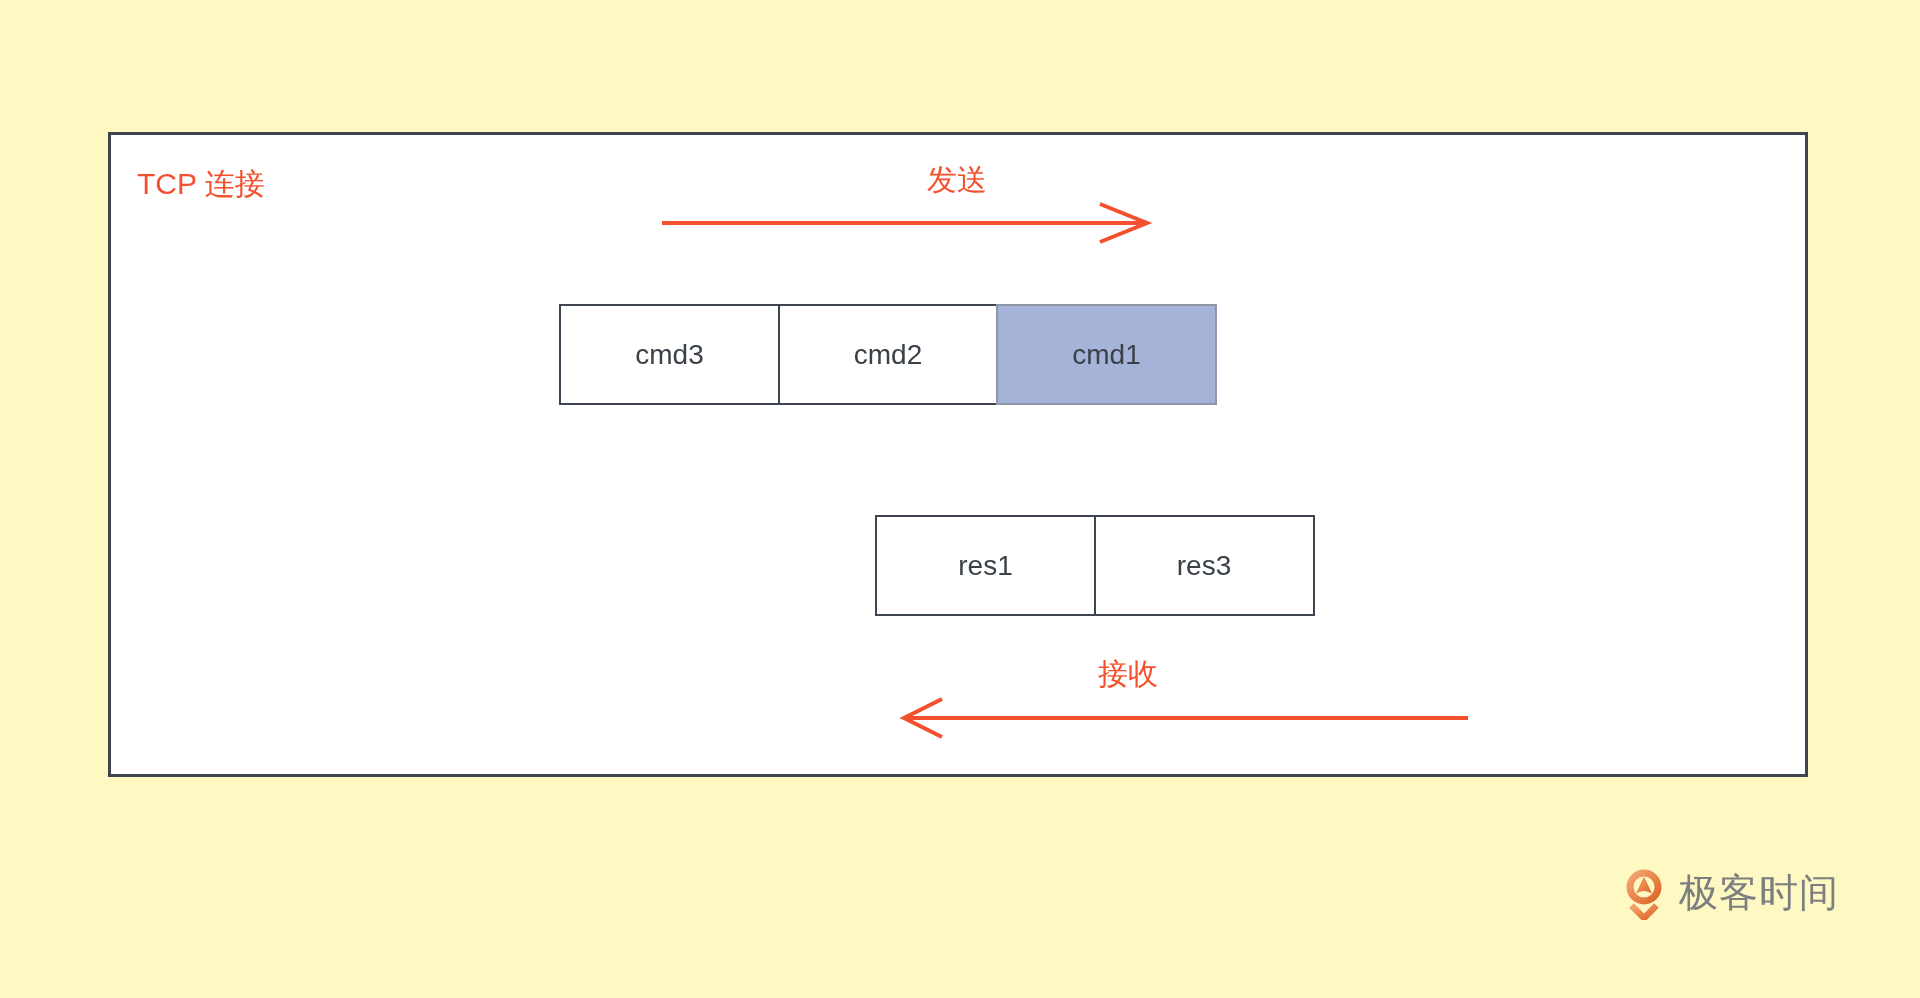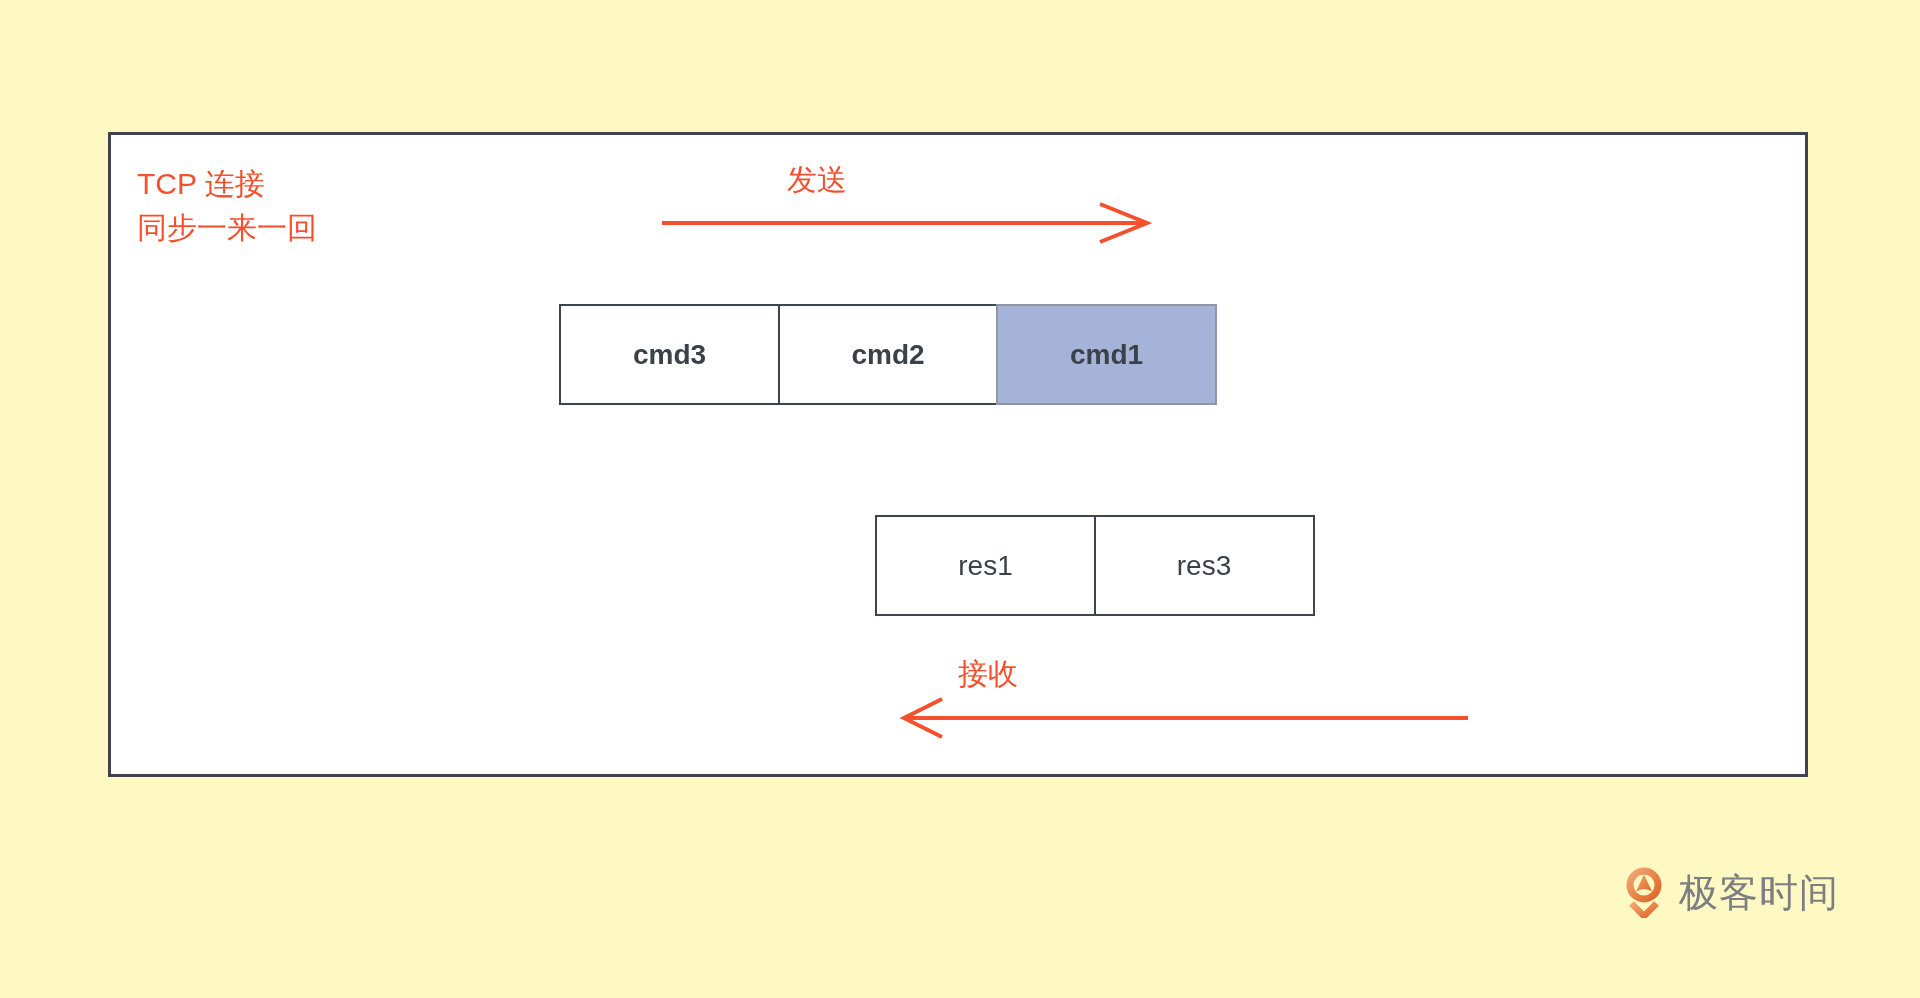--- a/index.html
+++ b/index.html
@@ -24,40 +24,40 @@
   .annotation {
     position: absolute;
     left: 137px; top: 162px;
     font-size: 30px;
     line-height: 44px;
     color: #F4502E;
   }
   .flow-label {
     position: absolute;
     width: 200px;
-    text-align: left;
+    text-align: right;
     font-size: 30px;
     color: #F4502E;
   }
   .send-label { left: 787px; top: 160px; }
   .recv-label { left: 958px; top: 654px; }
   svg.arrow { position: absolute; overflow: visible; }
   svg.arrow line, svg.arrow polyline {
     stroke: #F4502E;
     stroke-width: 4;
     fill: none;
     stroke-linejoin: miter;
   }
   .send-arrow { left: 656px; top: 196px; }
   .recv-arrow { left: 894px; top: 691px; }
   .row {
     position: absolute;
     display: flex;
   }
-  .cmd-row { left: 559px; top: 304px; font-weight: bold; }
+  .cmd-row { left: 559px; top: 304px; }
   .res-row { left: 854px; top: 515px; padding-left: 21px; }
   .box {
     width: 221px; height: 101px;
     border: 2.5px solid #3E4450;
     background: #ffffff;
     display: flex;
     align-items: center;
     justify-content: center;
     font-size: 28px;
     color: #3A4148;
@@ -67,40 +67,39 @@
     background: #A6B3D8;
     border-color: #8E97A5;
     position: relative;
     z-index: 1;
   }
   .brand {
     position: absolute;
     left: 1624px; top: 866px;
     height: 54px;
     display: flex;
-    align-items: flex-start;
+    align-items: flex-end;
     gap: 15px;
   }
   .brand-name {
     font-size: 39px;
     color: #7C7E80;
     letter-spacing: 1px;
     white-space: nowrap;
   }
 </style>
 </head>
 <body>
 
 <div class="canvas">
 
   <div class="frame"></div>
 
   <div class="annotation">
     <div>TCP 连接</div>
-    <div>同步一来一回</div>
   </div>
 
   <div class="flow-label send-label">发送</div>
 
   <svg class="arrow send-arrow" width="500" height="54" viewBox="0 0 500 54">
     <line x1="6" y1="27" x2="489" y2="27"></line>
     <polyline points="444,8 491,27 444,46"></polyline>
   </svg>
 
   <div class="row cmd-row">

